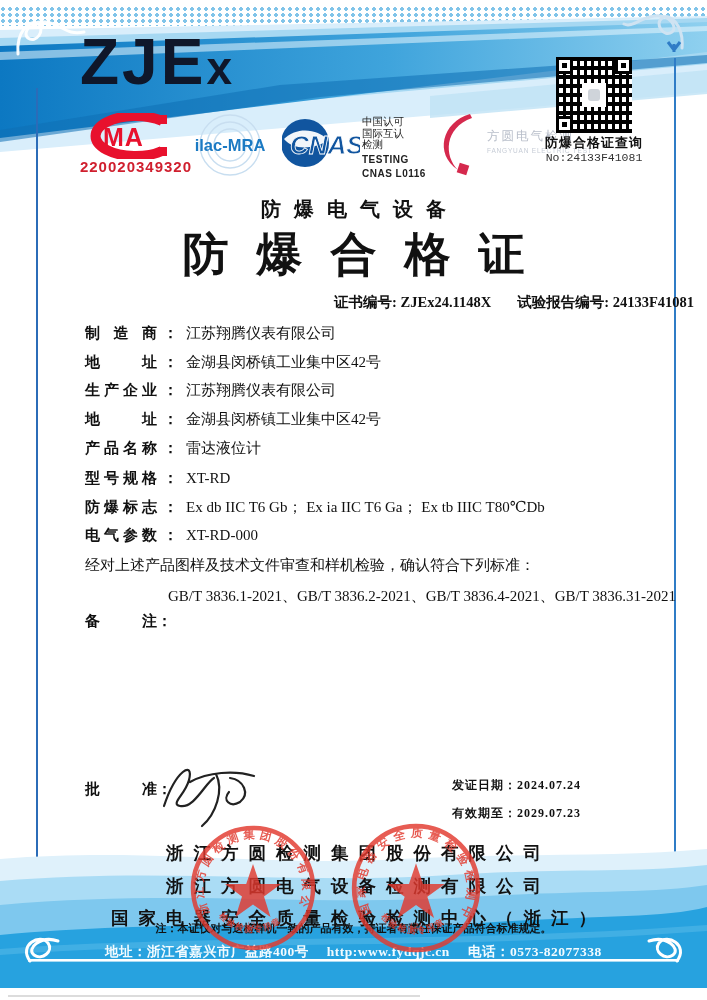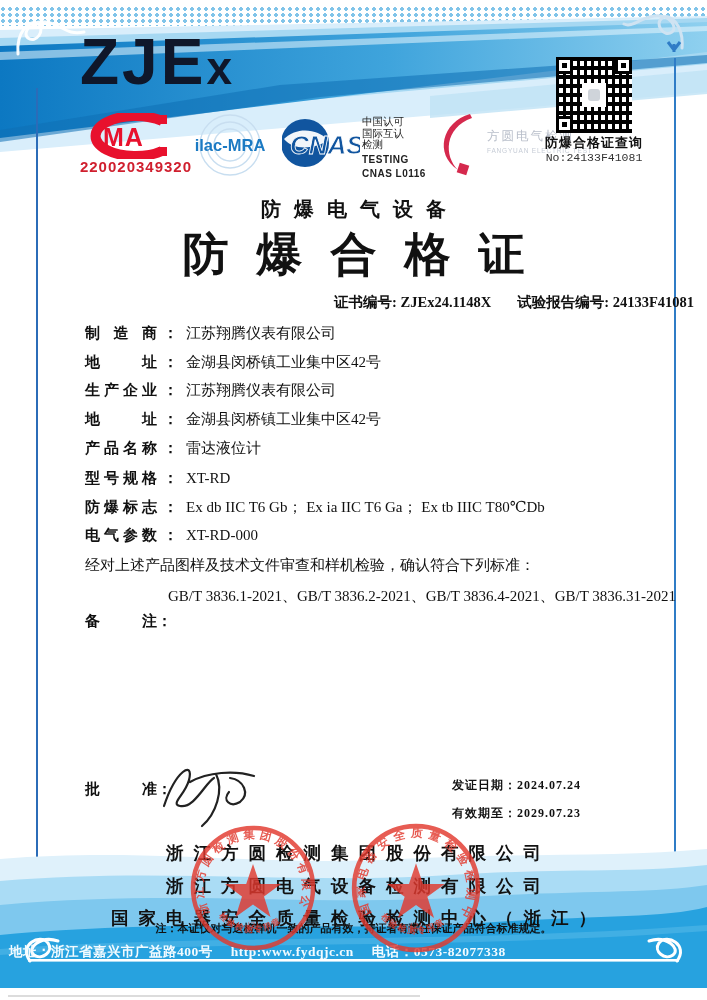--- a/index.html
+++ b/index.html
@@ -69,21 +69,21 @@
   .remark-items{position:absolute;left:160px;top:610px;width:500px;font-size:15px;}
   .remark-items p{margin:0 0 2px 0;line-height:20.5px;padding-left:24px;text-indent:-24px;}
   .dates{position:absolute;left:452px;top:777px;font-size:12px;font-weight:700;}
   .dates div{margin-bottom:11px;letter-spacing:1px;}
   
   .issuers{position:absolute;left:40px;right:40px;top:841px;text-align:center;z-index:2;}
   .issuers div{font-size:17.5px;font-weight:700;letter-spacing:10px;text-indent:10px;
                margin-bottom:8.5px;white-space:nowrap;}
   .note-line{position:absolute;left:0;right:0;top:921px;text-align:center;
              font-weight:700;font-size:11px;z-index:2;}
-  .addr-line{position:absolute;left:0;right:0;top:943px;z-index:2;
+  .addr-line{position:absolute;left:0;right:0;top:943px;text-align:center;z-index:2;
              font-weight:700;font-size:13.5px;color:#f2fbff;letter-spacing:.5px;}
   .addr-line span{margin:0 9px;}
   .gray-tick{position:absolute;left:8px;top:995px;width:412px;height:2px;background:#dcdcdc;z-index:3;}
   .stamp{position:absolute;z-index:3;opacity:.82;}
   .footer-svg{position:absolute;left:0;top:845px;z-index:1;}
   .header-svg{position:absolute;left:0;top:0;}
   .flourish{position:absolute;z-index:2;}
 </style>
 </head>
 <body>

